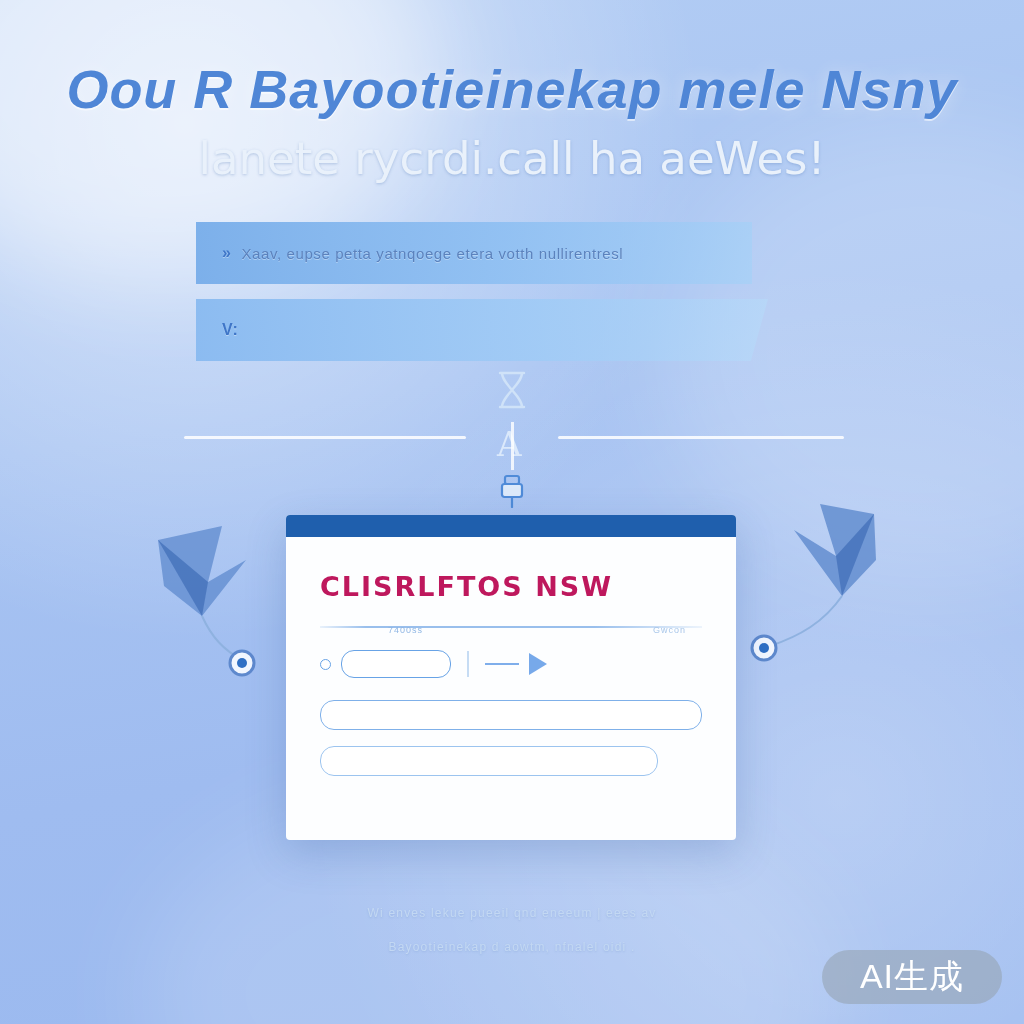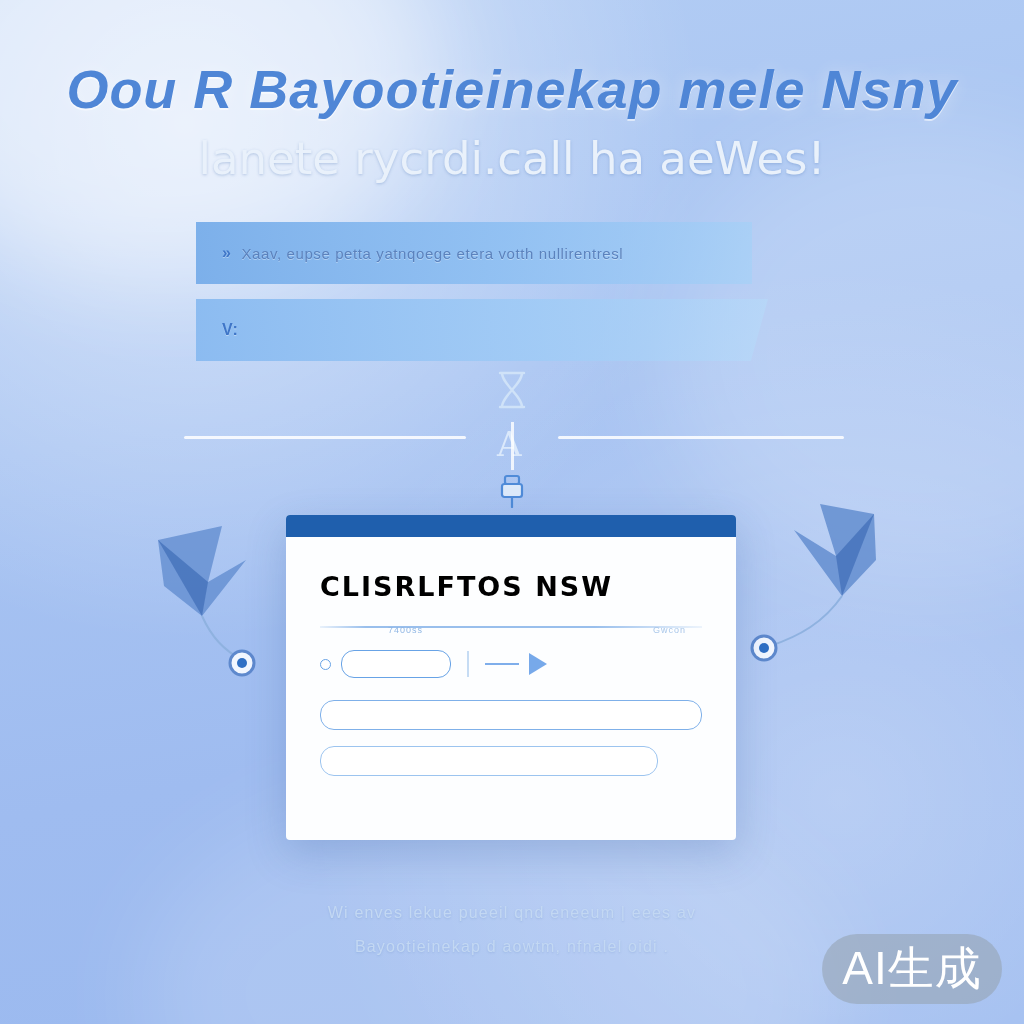--- a/index.html
+++ b/index.html
@@ -188,21 +188,21 @@
     position: relative;
     height: 303px;
     padding: 34px 34px 0 34px;
     box-sizing: border-box;
   }
   .card-title {
     font-family: "DejaVu Sans", sans-serif;
     font-weight: bold;
     font-size: 27px;
     letter-spacing: 2px;
-    color: #000000;
+    color: #be185d;
     text-shadow: 0 1px 0 rgba(255,255,255,0.8);
   }
 
   .thin-line {
     margin-top: 24px;
     height: 2px;
     background: linear-gradient(90deg, rgba(120,170,230,0.15) 0%, rgba(120,170,230,0.75) 12%, rgba(120,170,230,0.75) 72%, rgba(120,170,230,0.12) 100%);
   }
   .thin-line-label {
     position: absolute;
@@ -274,41 +274,41 @@
   }
 
   
   .footer {
     position: absolute;
     left: 0;
     top: 896px;
     width: 1024px;
     text-align: center;
     color: #c3d8f3;
-    font-size: 16px;
+    font-size: 12px;
     letter-spacing: 1.2px;
     line-height: 34px;
     text-shadow: 0 1px 2px rgba(90,130,190,0.25);
     pointer-events: none;
   }
 
   
   .ai-badge {
     position: absolute;
     right: 22px;
     bottom: 20px;
     width: 180px;
-    height: 70px;
+    height: 54px;
     border-radius: 37px;
     background: rgba(150,165,180,0.62);
     display: flex;
     align-items: center;
     justify-content: center;
     color: #ffffff;
-    font-size: 46px;
+    font-size: 34px;
     letter-spacing: 1px;
   }
 </style>
 </head>
 <body>
 
 <div id="poster">
 
   <div class="wash w1"></div>
   <div class="wash w2"></div>

